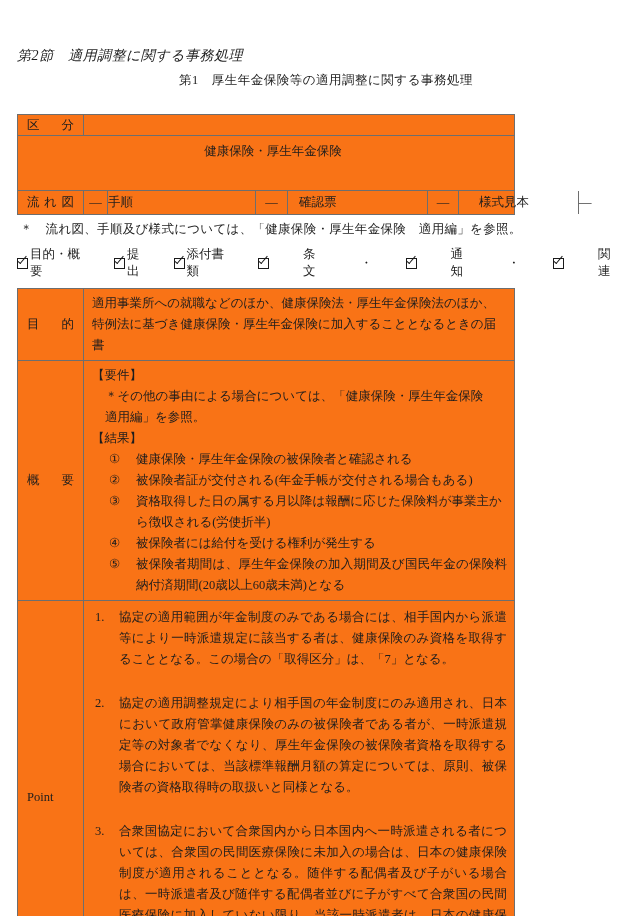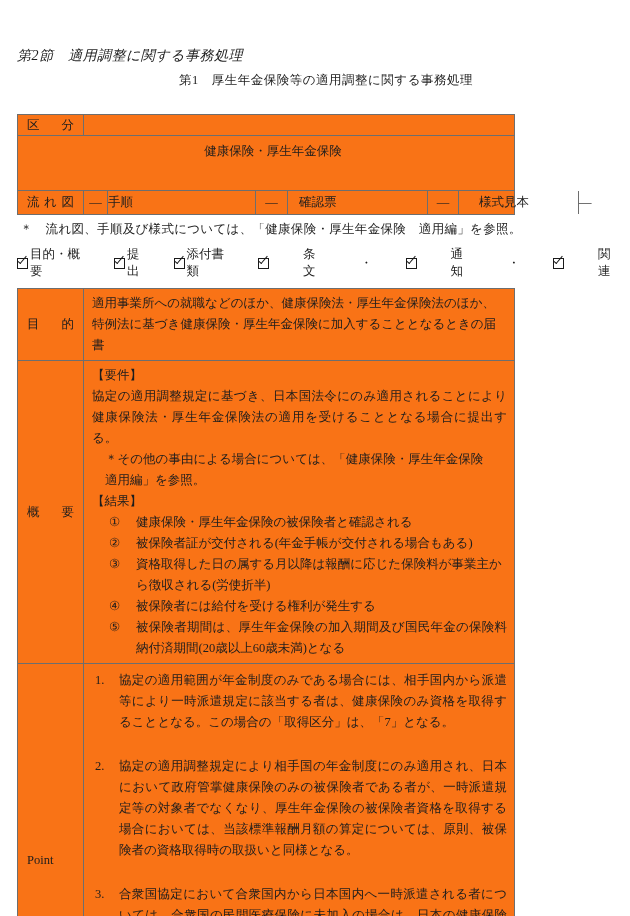--- a/index.html
+++ b/index.html
@@ -177,21 +177,20 @@
       </div>
       <div class="cell content just">適用事業所への就職などのほか、健康保険法・厚生年金保険法のほか、特例法に基づき健康保険・厚生年金保険に加入することとなるときの届書</div>
     </div>
 
     <div class="trow overview-row">
       <div class="cell labelcell">
         <span class="jlabel">概要</span>
       </div>
       <div class="cell content">
         <div>【要件】</div>
-        <div class="just">協定の適用調整規定に基づき、日本国法令にのみ適用されることにより健康保険法・厚生年金保険法の適用を受けることとなる場合に提出する。</div>
         <div class="indent1">＊その他の事由による場合については、「健康保険・厚生年金保険　適用編」を参照。</div>
         <div>【結果】</div>
         <div class="li ov-li">
           <span class="num">①</span>
           <span class="t">健康保険・厚生年金保険の被保険者と確認される</span>
         </div>
         <div class="li ov-li">
           <span class="num">②</span>
           <span class="t">被保険者証が交付される(年金手帳が交付される場合もある)</span>
         </div>

